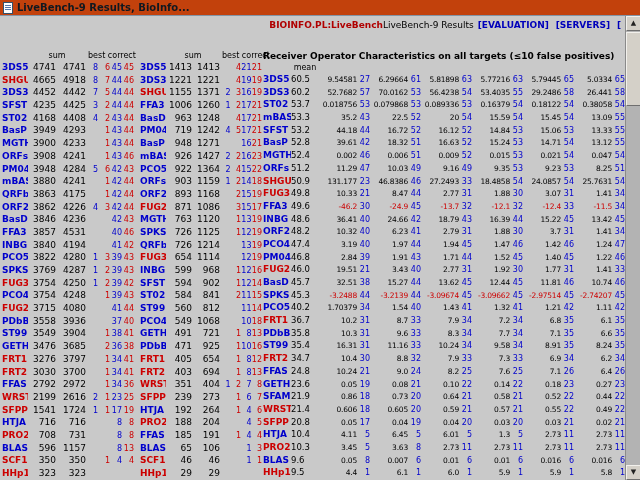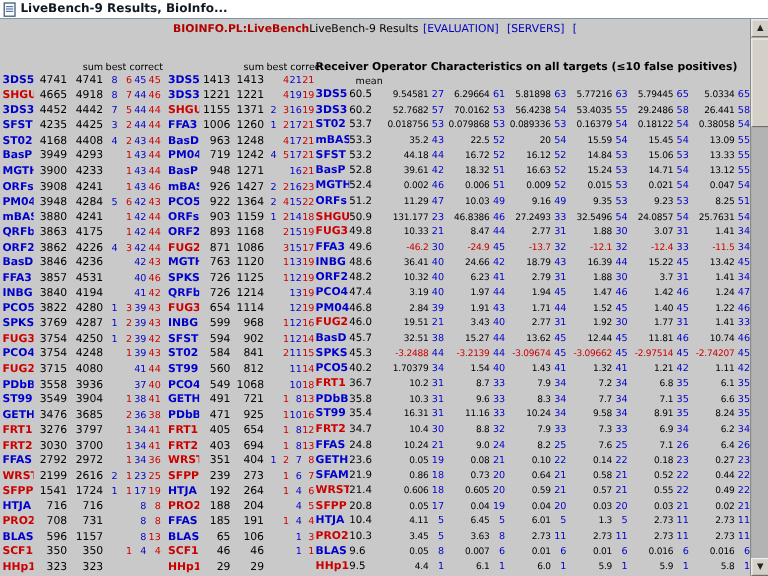--- a/index.html
+++ b/index.html
@@ -1,37 +1,37 @@
 <!DOCTYPE html>
 <html><head>
 <meta charset="utf-8">
 <style>
   *{margin:0;padding:0;box-sizing:border-box}
   html,body{width:640px;height:480px;overflow:hidden}
   body{background:#c9c9c9;font-family:"DejaVu Sans",sans-serif;position:relative;outline:1px solid #7a7a7a}
   
-  .titlebar{position:absolute;top:0;left:0;right:0;height:16px;background:#ffffff;border-bottom:1px solid #8395a6;
+  .titlebar{position:absolute;top:0;left:0;right:0;height:16px;background:#c2410c;border-bottom:1px solid #8395a6;
             display:flex;align-items:center;gap:4px;padding:0 3px;font-size:10px;font-weight:bold;color:#101820;white-space:nowrap}
   .doc-icon{width:10px;height:12px;background:#fdfdfd;border:1px solid #33506b;position:relative;flex:0 0 auto}
   .doc-icon:before{content:"";position:absolute;left:1px;top:2px;width:6px;height:1px;background:#5577aa;box-shadow:0 2px 0 #5577aa,0 4px 0 #5577aa}
   
   .page{position:absolute;top:16px;left:0;right:15px;bottom:0;background:#c9c9c9;overflow:hidden}
-  .band{height:18px;display:flex;align-items:center;justify-content:center;padding:0 4px;font-size:9px;white-space:nowrap}
+  .band{height:18px;display:flex;align-items:center;justify-content:flex-end;padding:0 4px;font-size:9px;white-space:nowrap}
   .band .site{color:#b00000;font-weight:bold}
   .band .center{color:#000}
-  .band .links a{color:#0000bb;text-decoration:none;font-weight:normal;margin-left:4px}
+  .band .links a{color:#0000bb;text-decoration:none;font-weight:bold;margin-left:4px}
   
   .tables{position:absolute;top:34px;left:0;right:0;bottom:0}
   .tbl{position:absolute;top:0}
   #easy{left:2px;width:136px}
   #hard{left:140px;width:122px}
   #roc{left:263px;width:400px}
   .t-title{font-size:9px;font-weight:bold;color:#000;height:12px;line-height:12px;white-space:nowrap}
   .t-sub{height:11px;line-height:11px;font-size:8px;color:#000;position:relative;white-space:nowrap}
-  .sum-h{position:absolute;text-align:right}
+  .sum-h{position:absolute;text-align:center}
   .bc-h{position:absolute;text-align:left}
   #easy .sum-h{left:26px;width:58px}
   #easy .bc-h{left:86px;width:48px}
   #hard .sum-h{left:26px;width:54px}
   #hard .bc-h{left:82px;width:40px}
   #roc .sum-h{left:28px;width:28px}
   .srow{display:grid;height:12.7px;line-height:12.7px;align-items:baseline;white-space:nowrap}
   #easy .srow{grid-template-columns:26px 28px 30px 12px 12px 12px 12px}
   #hard .srow{grid-template-columns:26px 26px 28px 10.5px 10.5px 10.5px 10.5px}
   #roc  .srow{grid-template-columns:28px 28px repeat(7, 38px 13px)}
@@ -815,21 +815,21 @@
           </div>
           <div class="srow">
             <a class="nm r">SHGU</a>
             <span class="mean">50.9</span>
             <span class="score">131.177</span>
             <span class="cnt">23</span>
             <span class="score">46.8386</span>
             <span class="cnt">46</span>
             <span class="score">27.2493</span>
             <span class="cnt">33</span>
-            <span class="score">32.5496</span>
+            <span class="score">18.4858</span>
             <span class="cnt">54</span>
             <span class="score">24.0857</span>
             <span class="cnt">54</span>
             <span class="score">25.7631</span>
             <span class="cnt">54</span>
           </div>
           <div class="srow">
             <a class="nm r">FUG3</a>
             <span class="mean">49.8</span>
             <span class="score">10.33</span>

